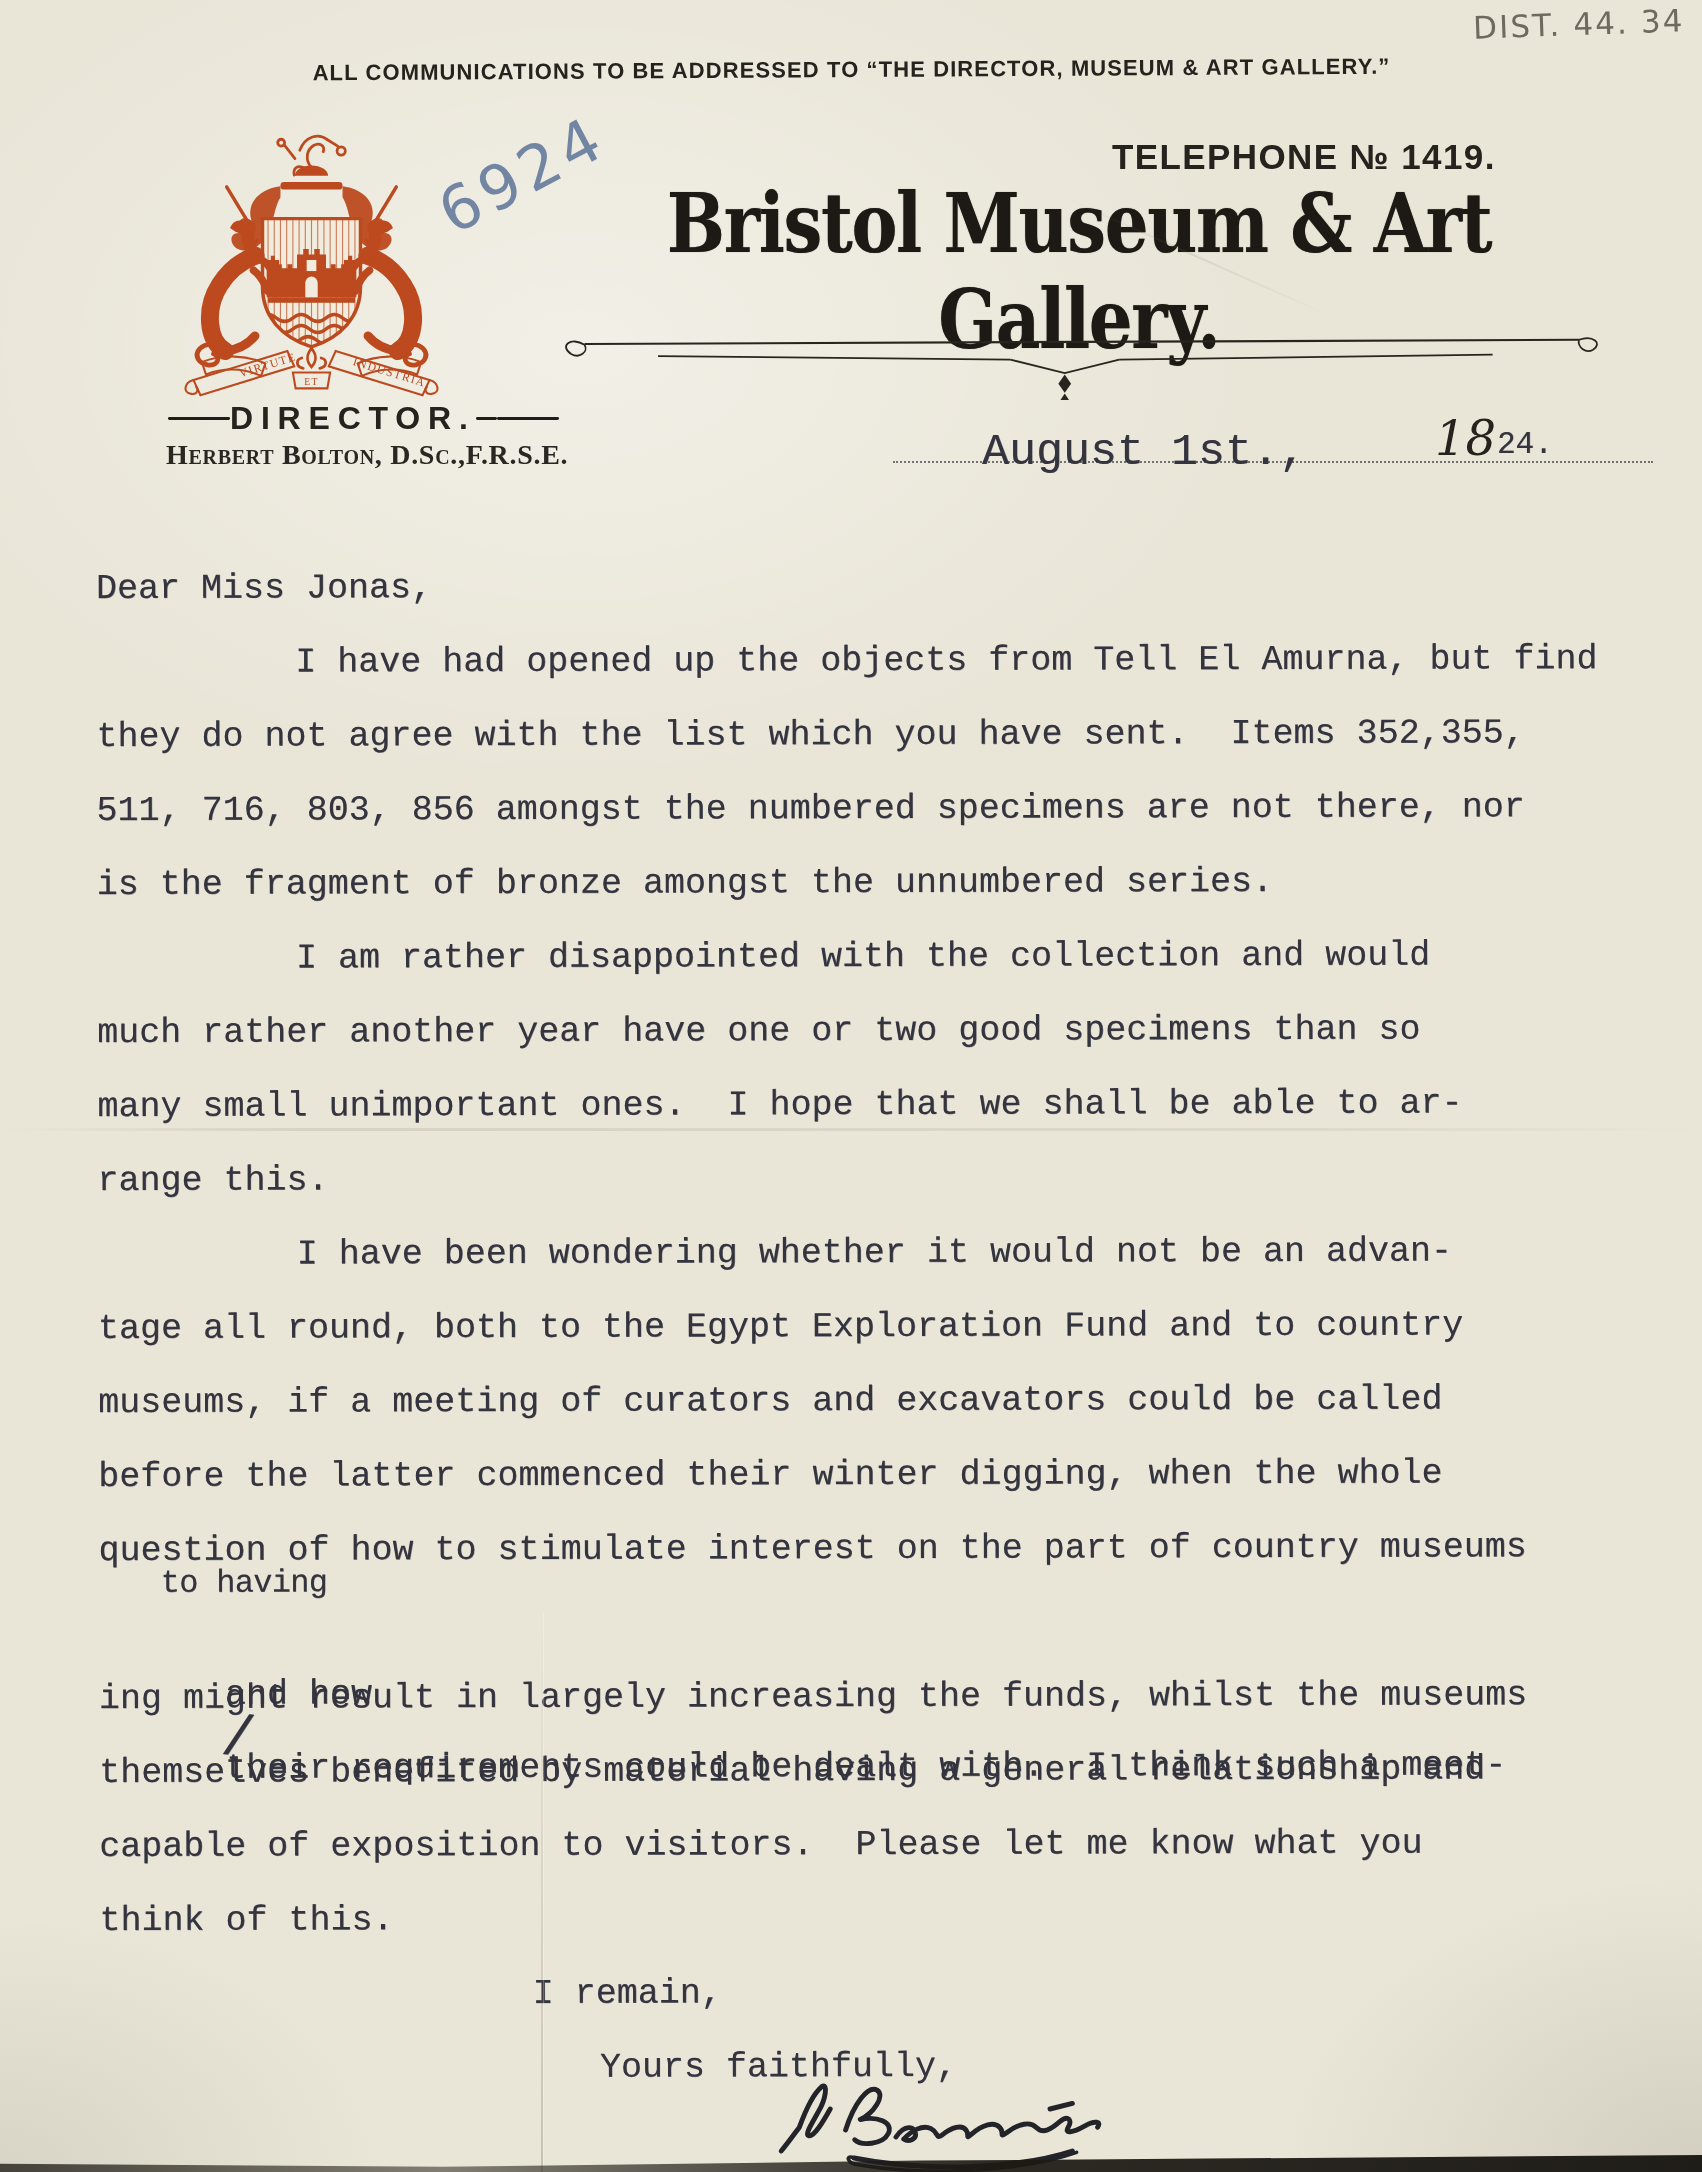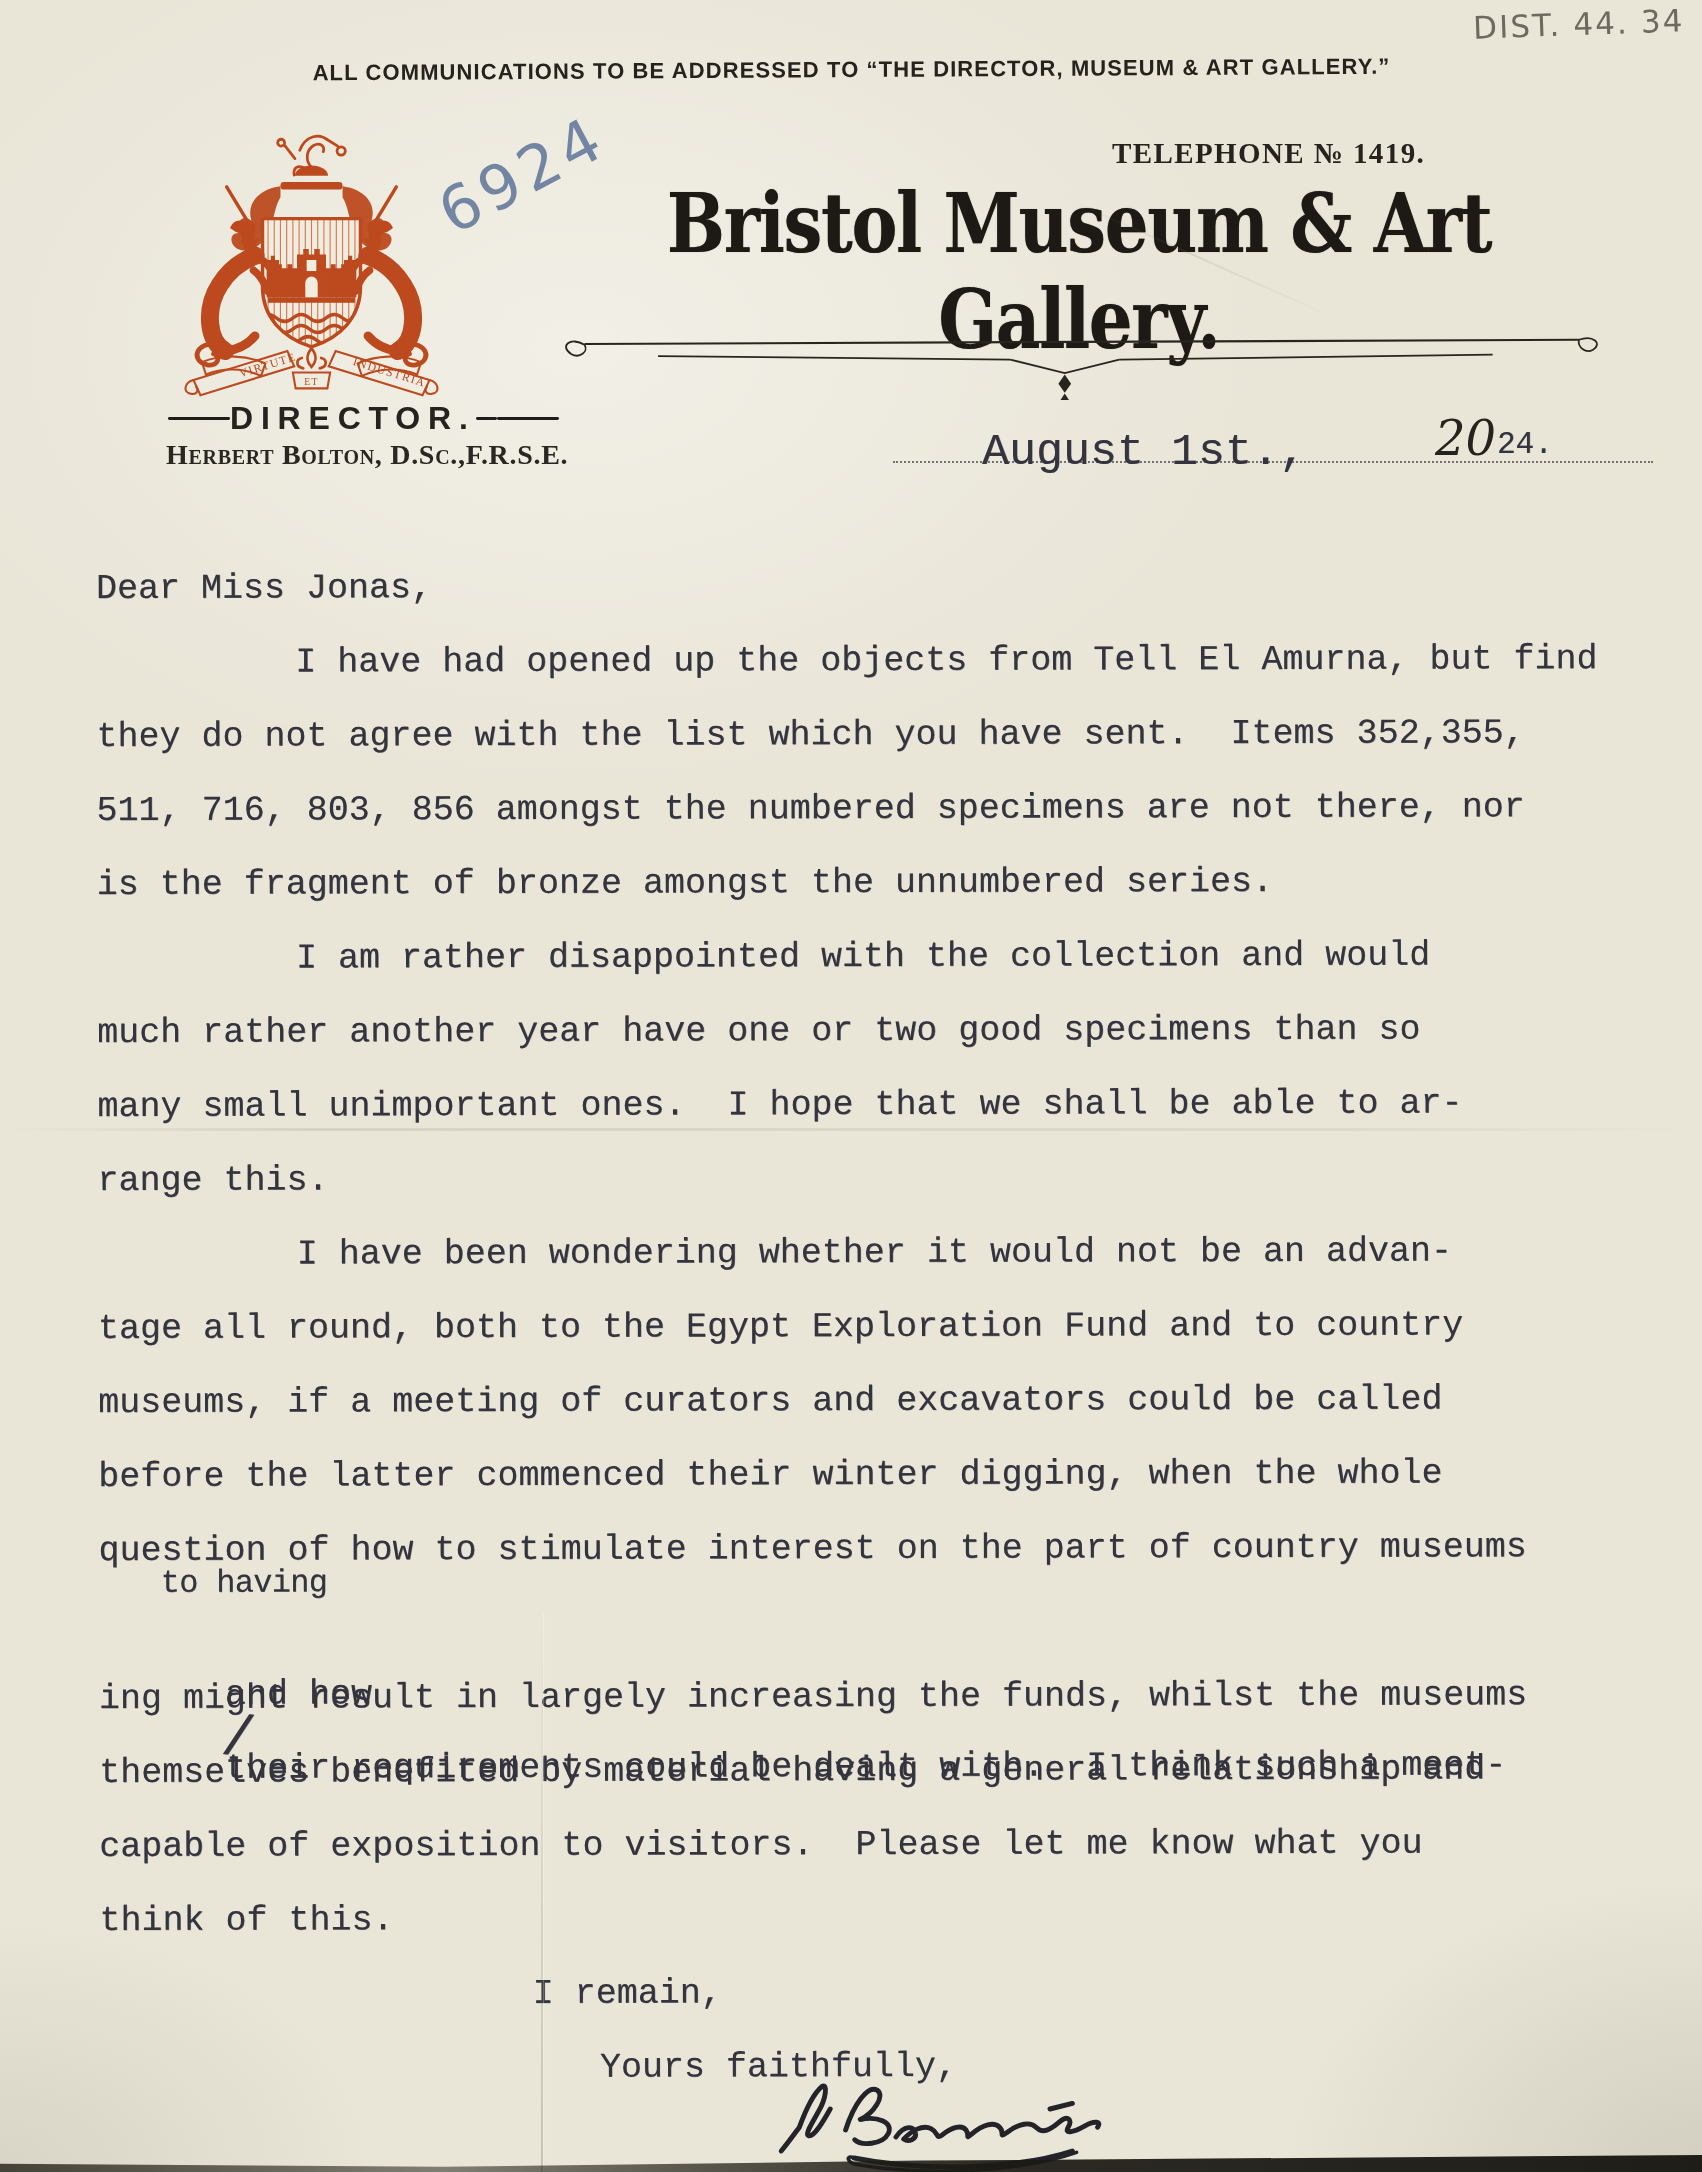--- a/index.html
+++ b/index.html
@@ -26,22 +26,22 @@
     color:#26231e;transform:rotate(-.35deg);
   }
   .dist{
     position:absolute;top:5.7px;right:18.4px;
     font-family:"DejaVu Sans",sans-serif;
     font-size:31px;color:#6d6a5f;letter-spacing:2.1px;
     transform:rotate(-2deg);
   }
   .telephone{
     position:absolute;top:137px;left:1112px;
-    font-family:Liberation Serif, serif;
-    font-weight:700;font-size:29px;letter-spacing:1.4px;color:#26231e;
+    font-family:Liberation Sans, sans-serif;
+    font-weight:700;font-size:35px;letter-spacing:1.4px;color:#26231e;
   }
   .accession{
     position:absolute;top:139px;left:433px;
     font-family:"DejaVu Sans",sans-serif;
     font-size:61px;color:#5d7499;letter-spacing:5.7px;
     transform:rotate(-28deg);opacity:.85;
   }
   .masthead{
     position:absolute;top:190px;left:538px;width:1082px;
     text-align:center;
@@ -243,21 +243,21 @@
   <div class="director-row">
     <div class="dash long"></div>
     <div class="director-label">DIRECTOR.</div>
     <div class="dash short"></div>
     <div class="dash long"></div>
   </div>
   <div class="director-name">Herbert Bolton, D.Sc.,F.R.S.E.</div>
 
   <div class="date-rule"></div>
   <div class="typed typed-date">August 1st.,</div>
-  <div class="printed-year">20</div>
+  <div class="printed-year">18</div>
   <div class="typed typed-year">24.</div>
 
   <div class="body-block typed">
     <div class="ln">Dear Miss Jonas,</div>
     <div class="ln ind">I have had opened up the objects from Tell El Amurna, but find</div>
     <div class="ln">they do not agree with the list which you have sent.  Items 352,355,</div>
     <div class="ln">511, 716, 803, 856 amongst the numbered specimens are not there, nor</div>
     <div class="ln">is the fragment of bronze amongst the unnumbered series.</div>
     <div class="ln ind">I am rather disappointed with the collection and would</div>
     <div class="ln">much rather another year have one or two good specimens than so</div>

